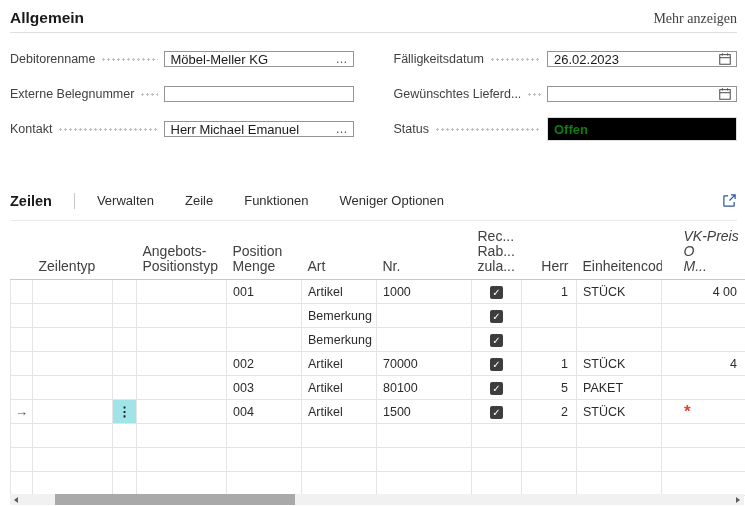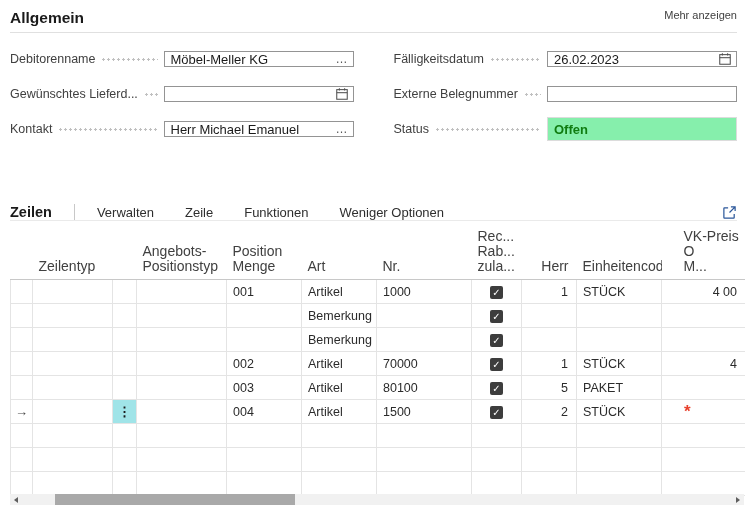--- a/index.html
+++ b/index.html
@@ -4,66 +4,66 @@
 <style>
   * { margin:0; padding:0; box-sizing:border-box; }
   html,body { width:745px; height:506px; }
   body {
     font-family:"Liberation Sans", sans-serif;
     background:#fff; color:#333; overflow:hidden; position:relative; font-size:13px;
   }
   .page { position:absolute; inset:0; }
 
   
-  .fasttab-header { display:flex; justify-content:space-between; align-items:flex-start;
+  .fasttab-header { display:flex; justify-content:space-between; align-items:flex-end;
     margin:0 8px 0 10px; padding:9px 0 5px 0; border-bottom:1px solid #e0e0e0; }
   .fasttab-title { font-size:15.5px; font-weight:bold; color:#1a1a1a; }
-  .more-link { font-size:11px; color:#3f3f3f; cursor:pointer; }
+  .more-link { font-size:14px; color:#3f3f3f; cursor:pointer;font-family:Liberation Serif, serif; }
 
   
   .fields { display:grid; grid-template-columns:1fr 1fr; column-gap:40px; row-gap:11px;
     padding:14px 8px 0 10px; }
   .field-row { display:flex; align-items:center; height:24px; }
   .field-label { font-size:12.5px; color:#404040; white-space:nowrap; flex-shrink:0; }
   .leader { flex:1; height:3px; margin:0 6px; align-self:center;
     background-image:radial-gradient(circle, #c0c0c0 1px, transparent 1.3px);
     background-size:5px 3px; background-repeat:repeat-x; background-position:left center; }
   .input-wrap { position:relative; width:190px; flex-shrink:0; height:16px; }
   .field-input { width:100%; height:100%; border:1px solid #949494; padding:0 24px 0 6px;
     font-family:inherit; font-size:13px; color:#1a1a1a; background:#fff; }
   .input-plain { padding-right:6px; }
   .assist-btn, .cal-btn { position:absolute; right:1px; top:1px; bottom:1px; width:22px;
     background:#fff; border:none; cursor:pointer; color:#555; font-size:12px;
     display:flex; align-items:center; justify-content:center; font-family:inherit; }
-  .status-field { width:190px; height:24px; background:#86efac; border:1px solid #dcdcdc;
+  .status-field { width:190px; height:24px; background:#000000; border:1px solid #dcdcdc;
     display:flex; align-items:center; padding:0 6px; flex-shrink:0; }
   .status-field span { font-weight:bold; color:var(--status-green,#107C10); font-size:13px; }
 
   
-  .lines-toolbar { display:flex; align-items:flex-end; margin:52px 8px 0 10px; height:28px;
+  .lines-toolbar { display:flex; align-items:flex-start; margin:52px 8px 0 10px; height:28px;
     border-bottom:1px solid #eaeaea;gap:7px; }
   .lines-title { font-size:14.5px; font-weight:bold; color:#1a1a1a; margin-right:15px; }
   .toolbar-sep { width:1px; height:16px; background:#c8c8c8; margin-right:15px; }
   .menu-item { font-size:13px; color:#2e2e2e; margin-right:24px; cursor:pointer; white-space:nowrap; }
   .popout-btn { margin-left:auto; background:none; border:none; cursor:pointer; display:flex; }
 
   
   table { border-collapse:collapse; table-layout:fixed; width:735px; margin:6px 0 0 10px; }
   thead th { border-bottom:1px solid #c8c8c8; font-weight:normal; font-size:14px; color:#404040;
     vertical-align:bottom; text-align:left; padding:2px 6px 5px 6px; white-space:pre-line;
     line-height:15px; height:48px; overflow:hidden; }
   tbody td { border:1px solid #e4e4e4; height:24px; font-size:12.5px; color:#2b2b2b;
     padding:0 6px; white-space:nowrap; overflow:hidden; }
   .c-sel { text-align:center; padding:0 !important; color:#4a4a4a; font-size:13px; }
   .c-dots { text-align:center; padding:0 !important; }
   .cell-options-active { background:var(--teal,#A0E4E8); color:#1a1a1a; font-weight:bold; font-size:13px; }
   .c-rabatt { text-align:center; }
   thead .c-menge, tbody .c-menge { text-align:right; padding-right:8px; }
   tbody .c-preis { text-align:right; padding-right:8px; }
-  thead .c-preis { text-align:left; padding-left:22px; }
+  thead .c-preis { text-align:left; padding-left:22px;font-style:italic; }
   td.required-marker { text-align:left; padding-left:22px; color:var(--req-red,#E8402C);
     font-weight:bold; font-size:17px; line-height:22px; }
   .checkbox { display:inline-block; width:13px; height:13px; background:#3d3d3d; color:#fff;
     font-size:10px; line-height:13px; text-align:center; border-radius:2px; vertical-align:middle; }
 
   
   .hscroll { position:absolute; left:10px; right:1px; bottom:1px; height:11px;
     display:flex; align-items:center; }
   .scroll-arrow { width:12px; height:11px; background:#f1f1f1; display:flex;
     align-items:center; justify-content:center; cursor:pointer; }
@@ -105,40 +105,40 @@
             <rect x="2" y="3" width="12" height="11" fill="none" stroke="#505050" stroke-width="1.2"></rect>
             <line x1="2" y1="6.5" x2="14" y2="6.5" stroke="#505050" stroke-width="1.2"></line>
             <line x1="5" y1="1.5" x2="5" y2="4" stroke="#505050" stroke-width="1.2"></line>
             <line x1="11" y1="1.5" x2="11" y2="4" stroke="#505050" stroke-width="1.2"></line>
           </svg>
         </button>
       </div>
     </div>
 
     <div class="field-row">
+      <label class="field-label">Externe Belegnummer</label>
+      <div class="leader"></div>
+      <div class="input-wrap">
+        <input class="field-input input-plain" value="" style="">
+      </div>
+    </div>
+
+    <div class="field-row">
       <label class="field-label">Gewünschtes Lieferd...</label>
       <div class="leader"></div>
       <div class="input-wrap">
         <input class="field-input" value="" style="">
         <button class="cal-btn">
           <svg width="14" height="14" viewBox="0 0 16 16">
             <rect x="2" y="3" width="12" height="11" fill="none" stroke="#505050" stroke-width="1.2"></rect>
             <line x1="2" y1="6.5" x2="14" y2="6.5" stroke="#505050" stroke-width="1.2"></line>
             <line x1="5" y1="1.5" x2="5" y2="4" stroke="#505050" stroke-width="1.2"></line>
             <line x1="11" y1="1.5" x2="11" y2="4" stroke="#505050" stroke-width="1.2"></line>
           </svg>
         </button>
-      </div>
-    </div>
-
-    <div class="field-row">
-      <label class="field-label">Externe Belegnummer</label>
-      <div class="leader"></div>
-      <div class="input-wrap">
-        <input class="field-input input-plain" value="" style="">
       </div>
     </div>
 
     <div class="field-row">
       <label class="field-label">Kontakt</label>
       <div class="leader"></div>
       <div class="input-wrap">
         <input class="field-input" value="Herr Michael Emanuel" style="">
         <button class="assist-btn">…</button>
       </div>

